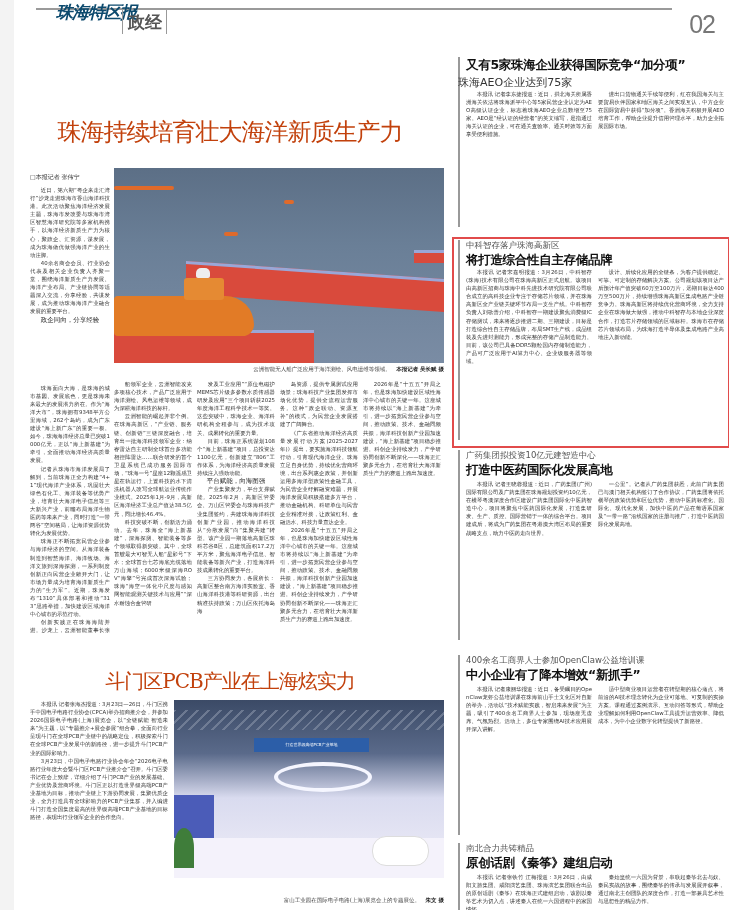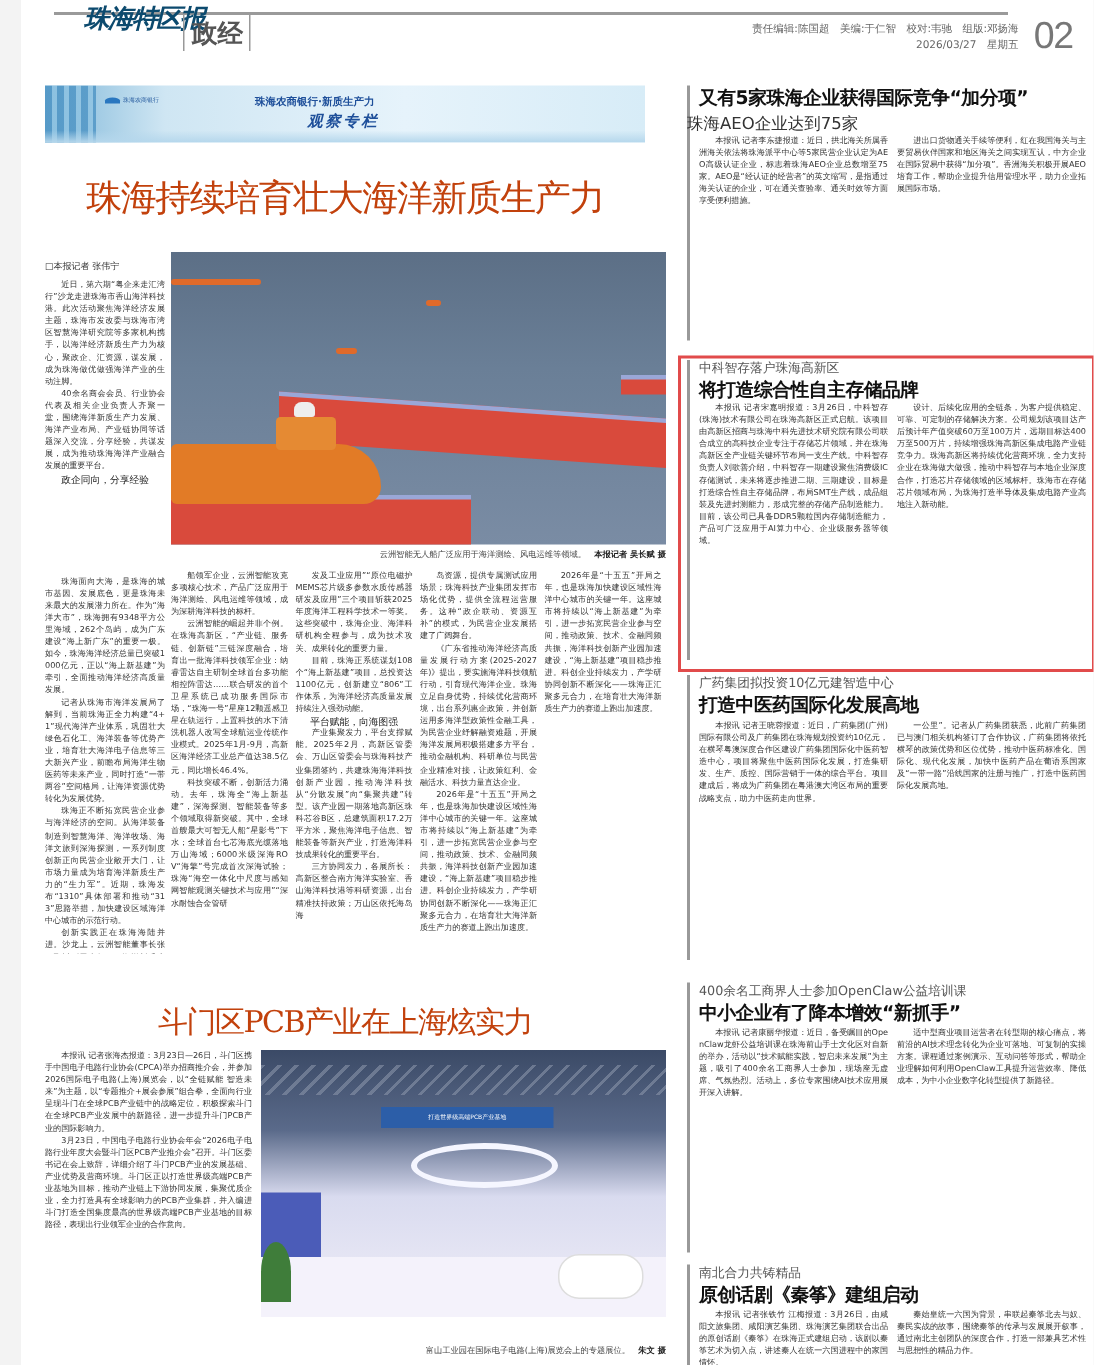--- a/index.html
+++ b/index.html
@@ -55,33 +55,22 @@
 </head>
 <body>
 
 <div class="page">
 
   <div class="topline"></div>
   <div class="masthead-logo">珠海特区报</div>
   <div class="masthead-sep" style="left:108px"></div>
   <div class="section-name">政经</div>
   <div class="masthead-sep" style="left:152px"></div>
-  <div class="credits">
-    <div>责任编辑:陈国超　美编:于仁智　校对:韦驰　组版:邓扬海</div>
-    <div><span>2026/03/27</span>　<span>星期五</span></div>
-  </div>
   <div class="page-num">02</div>
 
-  <div class="banner">
-    <div class="city"></div>
-    <div class="logo"><span class="bird"></span><span>珠海农商银行</span></div>
-    <div class="line1">珠海农商银行·新质生产力</div>
-    <div class="line2">观察专栏</div>
-    <div class="wave"></div>
-  </div>
 
   <div class="lead-title">珠海持续培育壮大海洋新质生产力</div>
 
   <div class="byline" style="left:16px;top:173px;">□本报记者 张伟宁</div>
 
   <div class="col-text" style="left:16px;top:186px;width:80px;height:450px;">
     <p>近日，第六期“粤企来走汇湾行”沙龙走进珠海市香山海洋科技港。此次活动聚焦海洋经济发展主题，珠海市发改委与珠海市湾区智慧海洋研究院等多家机构携手，以海洋经济新质生产力为核心，聚政企、汇资源，谋发展，成为珠海做优做强海洋产业的生动注脚。</p>
     <p>40余名商会会员、行业协会代表及相关企业负责人齐聚一堂，围绕海洋新质生产力发展、海洋产业布局、产业链协同等话题深入交流，分享经验，共谋发展，成为推动珠海海洋产业融合发展的重要平台。</p>
     <p class="subhead">政企同向，分享经验</p>
     <div style="height:60px"></div>

